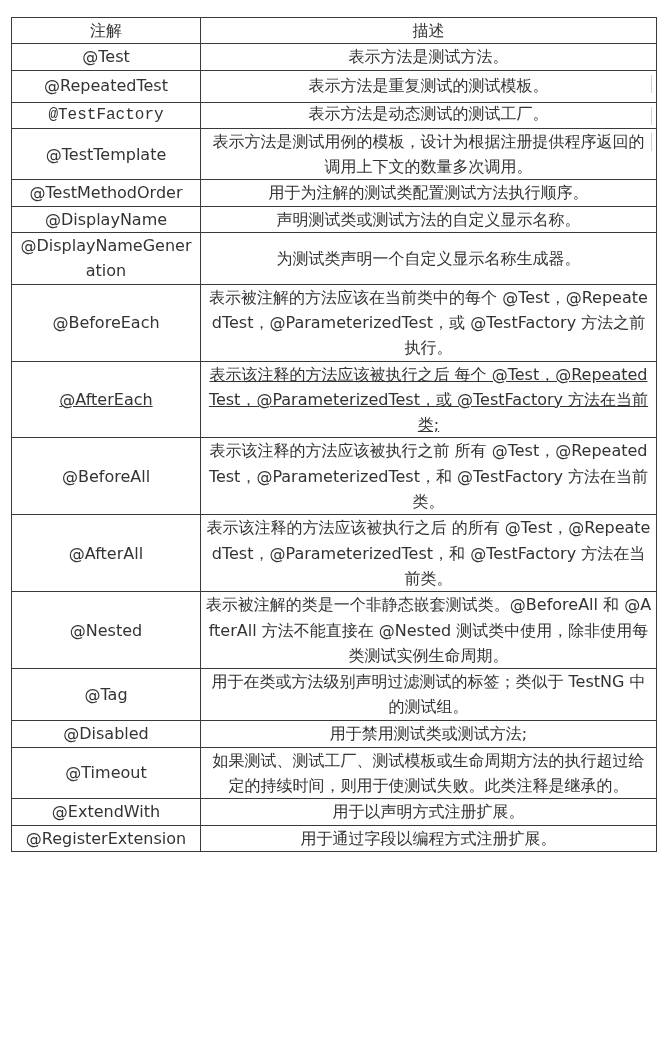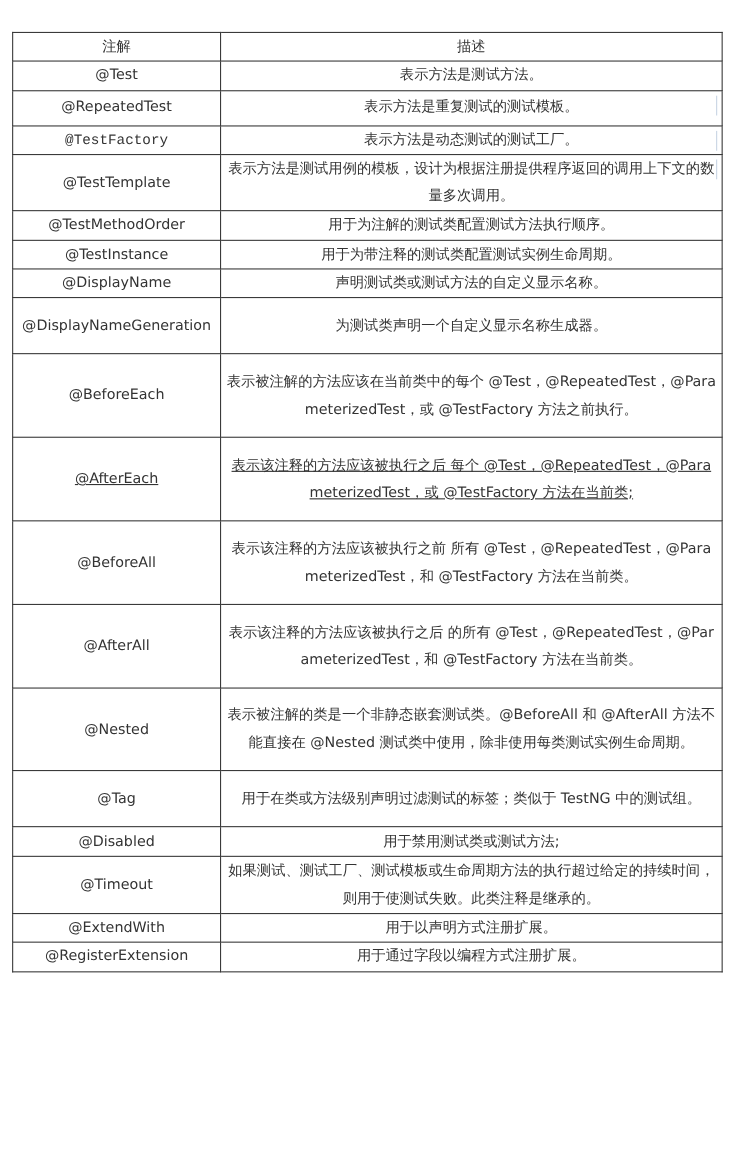--- a/index.html
+++ b/index.html
@@ -15,23 +15,22 @@
     font-family: "DejaVu Sans", "Liberation Sans", sans-serif;
     color: #333333;
   }
   table.anno-table {
     position: absolute;
     left: 11px;
     top: 17px;
     width: 645px;
     border-collapse: collapse;
     table-layout: fixed;
-    font-size: 13px;
+    font-size: 16px;
     line-height: 25.3px;
-    margin-top: 12px;
   }
   table.anno-table td, table.anno-table th {
     border: 1px solid #3a3a3a;
     text-align: center;
     vertical-align: middle;
     padding: 0 4px;
     font-weight: normal;
     word-break: break-all;
     overflow-wrap: anywhere;
     position: relative;
@@ -85,24 +84,20 @@
       </tr>
       <tr style="height: 51px;">
         <td>@TestTemplate</td>
         <td><span>表示方法是测试用例的模板，设计为根据注册提供程序返回的调用上下文的数量多次调用。</span><span class="caret"></span></td>
       </tr>
       <tr style="height: 26px;">
         <td>@TestMethodOrder</td>
         <td><span>用于为注解的测试类配置测试方法执行顺序。</span></td>
       </tr>
       <tr style="height: 26px;">
-        <td>@TestInstance</td>
-        <td><span>用于为带注释的测试类配置测试实例生命周期。</span></td>
-      </tr>
-      <tr style="height: 26px;">
         <td>@DisplayName</td>
         <td><span>声明测试类或测试方法的自定义显示名称。</span></td>
       </tr>
       <tr style="height: 51px;">
         <td>@DisplayNameGeneration</td>
         <td><span>为测试类声明一个自定义显示名称生成器。</span></td>
       </tr>
       <tr style="height: 76px;">
         <td>@BeforeEach</td>
         <td><span>表示被注解的方法应该在当前类中的每个 @Test，@RepeatedTest，@ParameterizedTest，或 @TestFactory 方法之前执行。</span></td>

